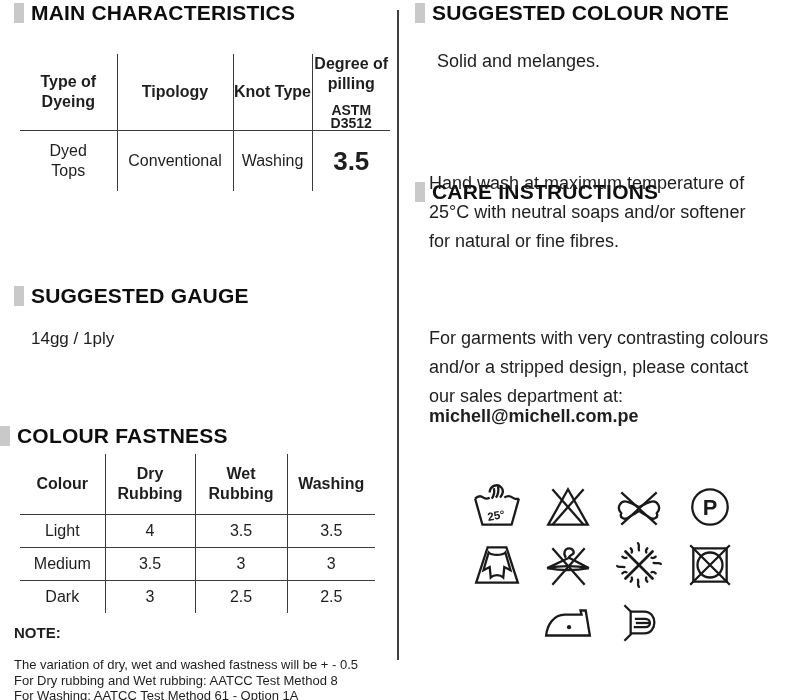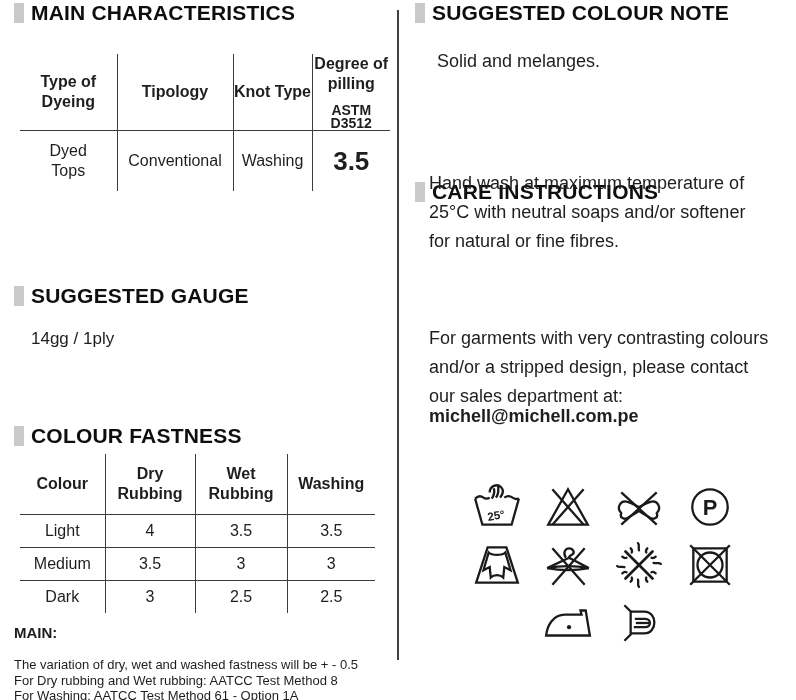--- a/index.html
+++ b/index.html
@@ -88,21 +88,21 @@
       </tr>
     </tbody>
   </table>
 
   <div class="sec-header" style="left:14px;top:284px;text-align:right;">
     <span class="bullet"></span>
     <h2>SUGGESTED GAUGE</h2>
   </div>
   <div class="gauge">14gg / 1ply</div>
 
-  <div class="sec-header" style="left:14px;top:424px;">
+  <div class="sec-header" style="left:0;top:424px;">
     <span class="bullet"></span>
     <h2>COLOUR FASTNESS</h2>
   </div>
 
   <table class="t2">
     <colgroup>
         <col style="width:85px">
         <col style="width:90px">
         <col style="width:92px">
         <col style="width:88px">
@@ -131,21 +131,21 @@
       <tr>
         <td>Dark</td>
         <td>3</td>
         <td>2.5</td>
         <td>2.5</td>
       </tr>
     </tbody>
   </table>
 
   <div class="note">
-    <p class="note-title">MAIN:</p>
+    <p class="note-title">NOTE:</p>
     <div class="note-lines">The variation of dry, wet and washed fastness will be + - 0.5
 For Dry rubbing and Wet rubbing: AATCC Test Method 8
 For Washing: AATCC Test Method 61 - Option 1A</div>
   </div>
 
   <div class="sec-header" style="left:415px;top:1px;">
     <span class="bullet"></span>
     <h2>SUGGESTED COLOUR NOTE</h2>
   </div>
   <div class="rtext" style="top:47px;margin-left:8px;">Solid and melanges.</div>

